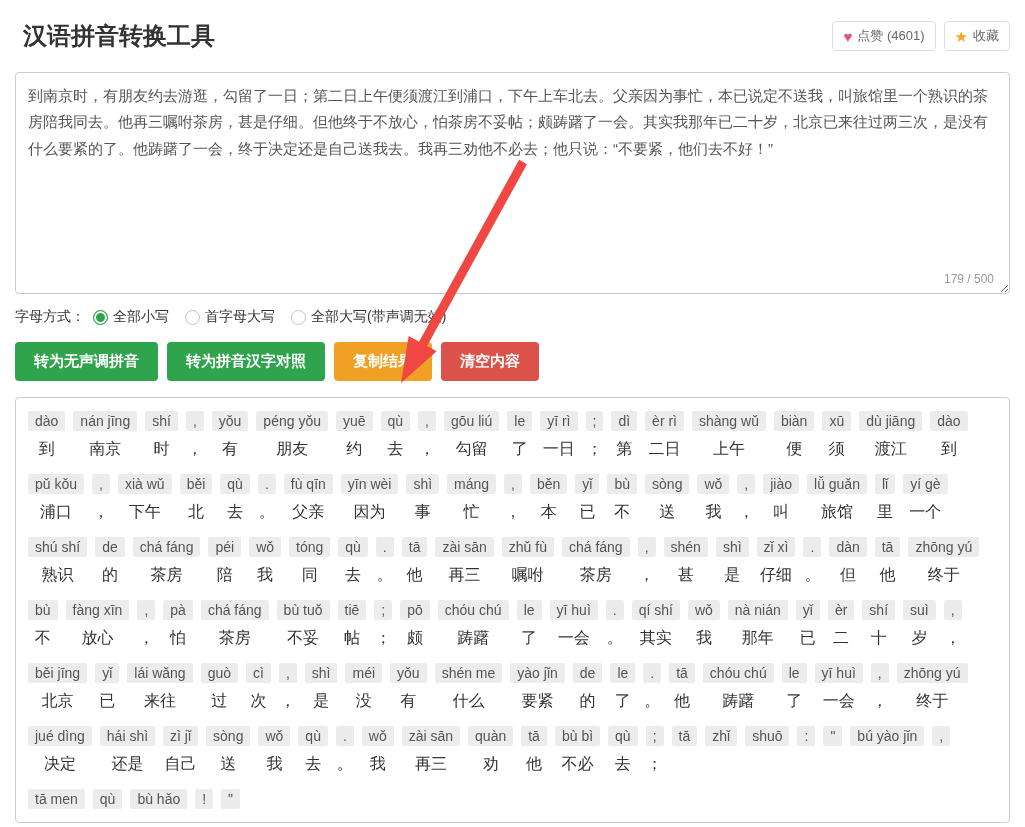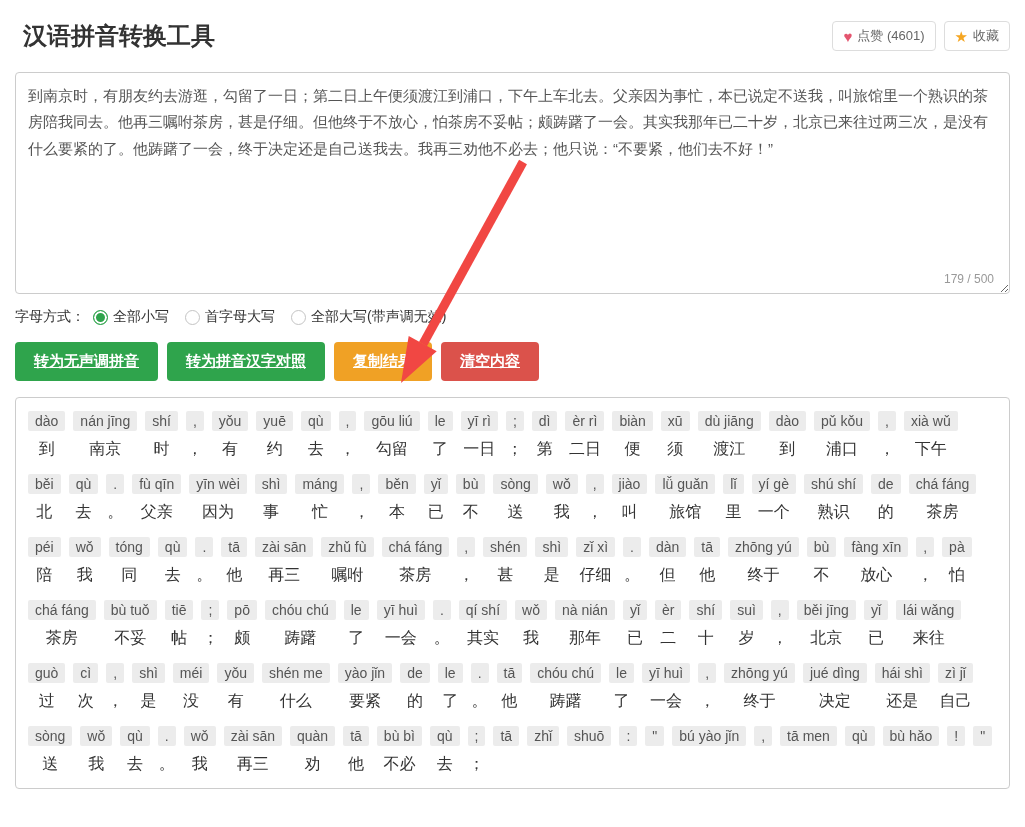--- a/index.html
+++ b/index.html
@@ -29,21 +29,21 @@
   .opt-row{display:flex;align-items:center;margin-bottom:13px;}
   .opt-label{margin-right:8px;}
   .radio-item{display:inline-flex;align-items:center;gap:5px;cursor:pointer;margin-right:16px;}
   .radio-dot{width:15px;height:15px;border-radius:50%;border:1px solid #c4c4c4;background:#fff;
              display:inline-block;box-sizing:border-box;}
   .radio-dot.checked{background:#2fa44c;border-color:#2fa44c;box-shadow:inset 0 0 0 2px #fff;}
 
   
   .btn-row{display:flex;gap:9px;margin-top:16px;}
   .btn{border:none;border-radius:4px;color:#fff;font-size:15px;font-weight:bold;
-       padding:10px 19px;cursor:pointer;font-family:inherit;white-space:nowrap;text-decoration:underline;}
+       padding:10px 19px;cursor:pointer;font-family:inherit;white-space:nowrap;}
   .btn-green{background:#2fa44c;}
   .btn-orange{background:#f0a125;}
   .btn-red{background:#db524b;}
 
   
   .result{margin-top:16px;border:1px solid #ccc;border-radius:4px;padding:6px 8px;
           min-height:372px;box-sizing:border-box;}
   .token{display:inline-flex;flex-direction:column;align-items:center;margin:7px 4px;vertical-align:top;}
   .py{background:#ececec;color:#555;font-size:14px;padding:2px 7px;border-radius:2px;white-space:nowrap;}
   .hz{color:#333;font-size:16px;margin-top:8px;white-space:nowrap;}
@@ -110,20 +110,23 @@
       </span><span class="token">
         <span class="py">shí</span>
         <span class="hz">时</span>
       </span><span class="token">
         <span class="py">,</span>
         <span class="hz">，</span>
       </span><span class="token">
         <span class="py">yǒu</span>
         <span class="hz">有</span>
       </span><span class="token">
+        <span class="py">péng yǒu</span>
+        <span class="hz">朋友</span>
+      </span><span class="token">
         <span class="py">yuē</span>
         <span class="hz">约</span>
       </span><span class="token">
         <span class="py">qù</span>
         <span class="hz">去</span>
       </span><span class="token">
         <span class="py">,</span>
         <span class="hz">，</span>
       </span><span class="token">
         <span class="py">gōu liú</span>
@@ -136,20 +139,23 @@
         <span class="hz">一日</span>
       </span><span class="token">
         <span class="py">;</span>
         <span class="hz">；</span>
       </span><span class="token">
         <span class="py">dì</span>
         <span class="hz">第</span>
       </span><span class="token">
         <span class="py">èr rì</span>
         <span class="hz">二日</span>
+      </span><span class="token">
+        <span class="py">shàng wǔ</span>
+        <span class="hz">上午</span>
       </span><span class="token">
         <span class="py">biàn</span>
         <span class="hz">便</span>
       </span><span class="token">
         <span class="py">xū</span>
         <span class="hz">须</span>
       </span><span class="token">
         <span class="py">dù jiāng</span>
         <span class="hz">渡江</span>
       </span><span class="token">

